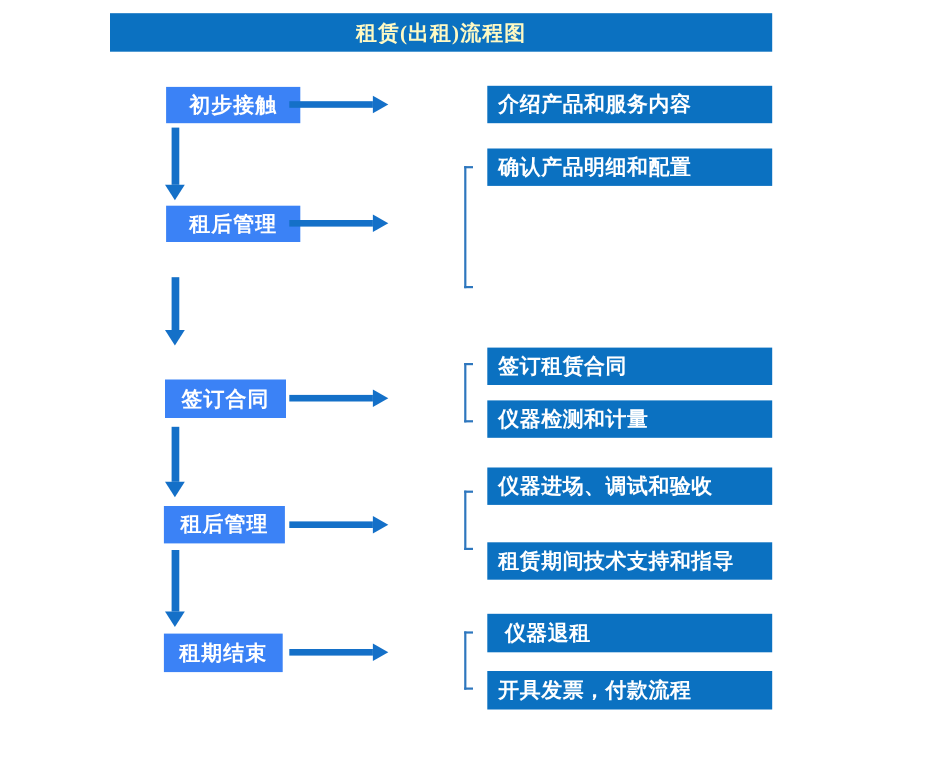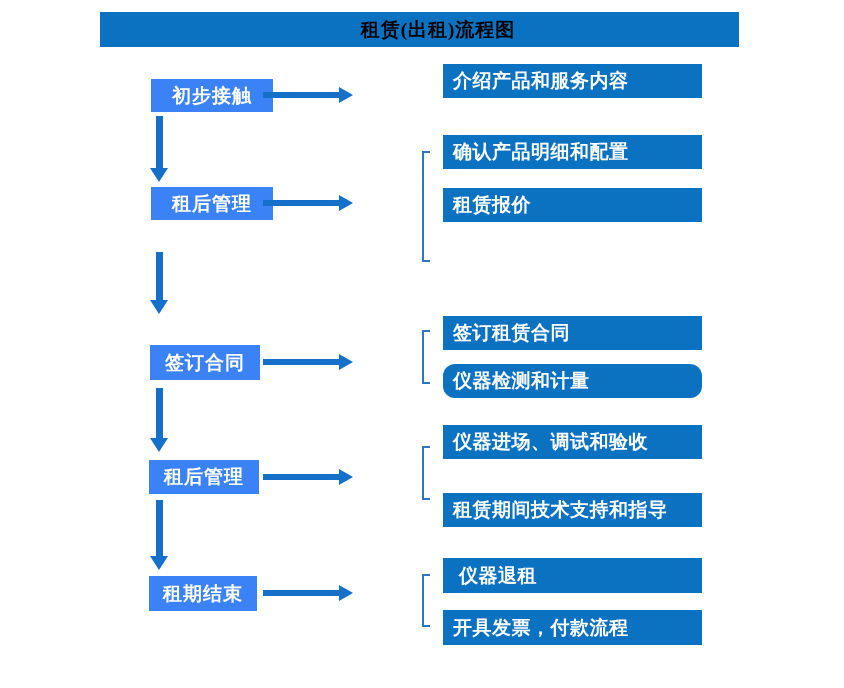--- a/index.html
+++ b/index.html
@@ -3,42 +3,42 @@
 <meta charset="utf-8">
 <style>
   html,body{margin:0;padding:0;background:#ffffff;}
   #canvas{
     position:relative;width:844px;height:688px;background:#ffffff;overflow:hidden;
     font-family:"Liberation Serif","DejaVu Serif",serif;
   }
   
   .title-bar{
     position:absolute;left:100px;top:12px;width:602px;height:35px;
-    background:#0b71c1;color:#000000;font-size:19px;font-weight:bold;
-    display:flex;align-items:center;justify-content:center;letter-spacing:1px;padding-left:37px;
+    background:#0b71c1;color:#fef9c3;font-size:19px;font-weight:bold;
+    display:flex;align-items:center;justify-content:center;letter-spacing:1px;
   }
   
   .step-box{
     position:absolute;background:#3b82f6;color:#ffffff;
     font-size:19px;font-weight:bold;letter-spacing:1px;
     display:flex;align-items:center;justify-content:center;margin-left:48px;
   }
   .lb1{left:103px;top:79px;width:122px;height:33px;}
   .lb2{left:103px;top:187px;width:122px;height:33px;}
   .lb3{left:102px;top:345px;width:110px;height:35px;}
   .lb4{left:101px;top:460px;width:110px;height:34px;}
   .lb5{left:101px;top:576px;width:108px;height:35px;}
   
   .out-box{
     position:absolute;left:443px;width:259px;height:34px;
     background:#0b71c1;color:#ffffff;font-size:19px;font-weight:bold;letter-spacing:.5px;
     display:flex;align-items:center;padding-left:10px;box-sizing:border-box;
   }
-  .rb1{top:64px;}  .rb2{top:135px;} .rb3{top:188px;} .rb4{top:245px;}
-  .rb5{top:316px;} .rb6{top:364px;border-radius:12px;} .rb7{top:425px;} .rb8{top:493px;font-family:Liberation Mono, monospace;}
+  .rb1{top:78px;}  .rb2{top:135px;} .rb3{top:188px;} .rb4{top:245px;}
+  .rb5{top:316px;} .rb6{top:364px;} .rb7{top:425px;} .rb8{top:493px;font-family:Liberation Mono, monospace;}
   .rb9{top:558px;height:35px;padding-left:16px;} .rb10{top:610px;height:35px;}
   
   .varrow{position:absolute;left:150px;width:18px;}
   .varrow .shaft{width:7px;margin:0 auto;background:#1470c8;}
   .varrow .head{
     width:0;height:0;margin:0 auto;
     border-left:9px solid transparent;border-right:9px solid transparent;
     border-top:14px solid #1470c8;
   }
   .va1{top:116px;} .va1 .shaft{height:52px;}
@@ -115,21 +115,20 @@
       <div class="head"></div>
     </div>
 
   <div class="bracket brA"></div>
   <div class="bracket brB"></div>
   <div class="bracket brC"></div>
   <div class="bracket brD"></div>
 
   <div class="out-box rb1">介绍产品和服务内容</div>
   <div class="out-box rb2">确认产品明细和配置</div>
-  <div class="out-box rb3">租赁报价</div>
   <div class="out-box rb5">签订租赁合同</div>
   <div class="out-box rb6">仪器检测和计量</div>
   <div class="out-box rb7">仪器进场、调试和验收</div>
   <div class="out-box rb8">租赁期间技术支持和指导</div>
   <div class="out-box rb9">仪器退租</div>
   <div class="out-box rb10">开具发票，付款流程</div>
 
 </div>
 
 </body></html>

